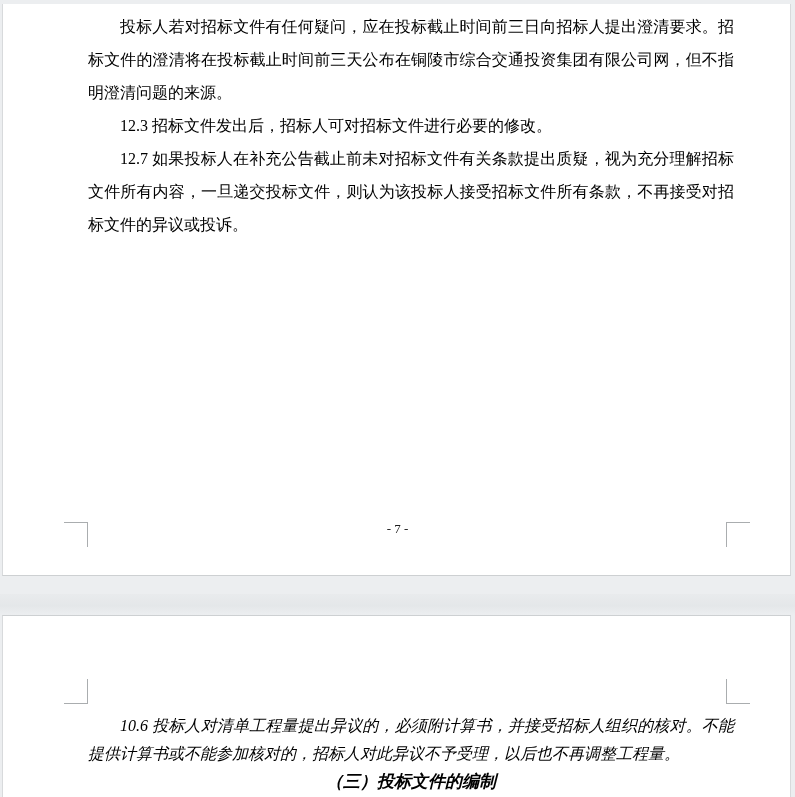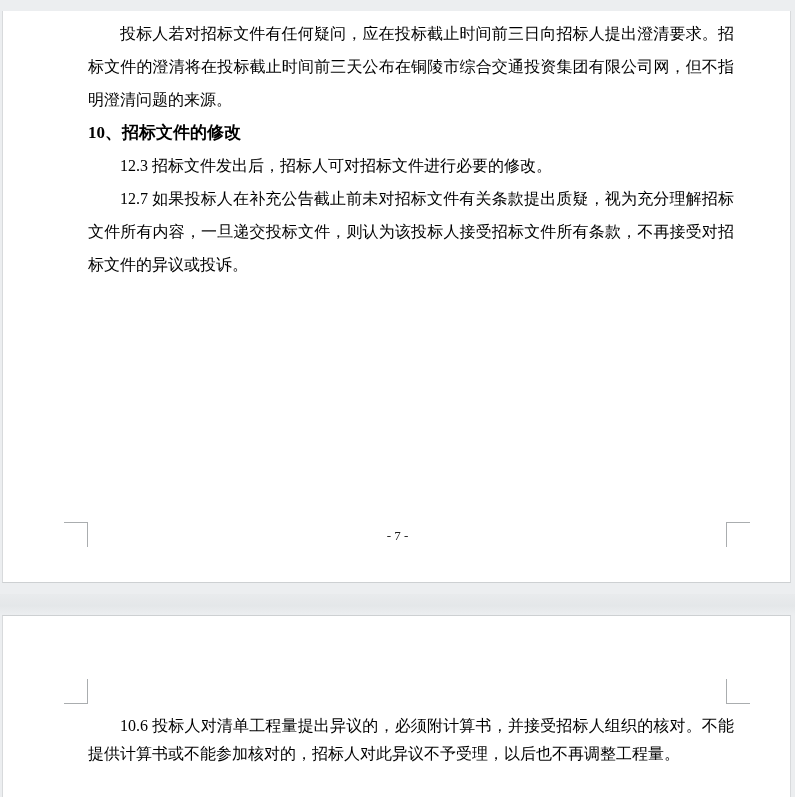--- a/index.html
+++ b/index.html
@@ -18,21 +18,21 @@
   .page {
     position: absolute;
     left: 2px;
     width: 789px;
     background: #ffffff;
     box-sizing: border-box;
     border-left: 1px solid #d8dadc;
     border-right: 1px solid #d8dadc;
   }
   .page-1 {
-    top: 11px;
+    top: 4px;
     height: 572px;
     border-bottom: 1px solid #cdd0d2;
   }
   .page-gap {
     position: absolute;
     left: 0;
     top: 594px;
     width: 795px;
     height: 21px;
     background: linear-gradient(#e9ebed, #e4e7e9 55%, #eceef0);
@@ -52,20 +52,21 @@
     text-align: justify;
   }
   .content-2 {
     position: absolute;
     left: 85px;
     top: 96px; 
     width: 646px;
     font-size: 16px;
     line-height: 28px;
     text-align: justify;
+    font-style: italic;
   }
   .body-para {
     margin: 0;
     text-indent: 2em;
   }
   .doc-heading {
     margin: 0;
     font-size: 17px;
     font-weight: bold;
     text-indent: 0;
@@ -117,33 +118,33 @@
     border-bottom: 1px solid #aaadaf;
     border-left: 1px solid #aaadaf;
   }
 </style>
 </head>
 <body>
 
 <div class="page page-1">
   <div class="content-1">
     <p class="body-para">投标人若对招标文件有任何疑问，应在投标截止时间前三日向招标人提出澄清要求。招标文件的澄清将在投标截止时间前三天公布在铜陵市综合交通投资集团有限公司网，但不指明澄清问题的来源。</p>
-    <p class="doc-heading">10、招标文件的修改</p>
     <p class="body-para">12.3 招标文件发出后，招标人可对招标文件进行必要的修改。</p>
     <p class="body-para">12.7 如果投标人在补充公告截止前未对招标文件有关条款提出质疑，视为充分理解招标文件所有内容，一旦递交投标文件，则认为该投标人接受招标文件所有条款，不再接受对招标文件的异议或投诉。</p>
   </div>
 
   <div class="footer-page-number">- 7 -</div>
 </div>
 
 <div class="corner-mark mark-bottom-left"></div>
 <div class="corner-mark mark-bottom-right"></div>
 
 <div class="page-gap"></div>
 
 <div class="page page-2">
   <div class="content-2">
     <p class="body-para">10.6 投标人对清单工程量提出异议的，必须附计算书，并接受招标人组织的核对。不能提供计算书或不能参加核对的，招标人对此异议不予受理，以后也不再调整工程量。</p>
+    <p class="doc-heading-center">（三）投标文件的编制</p>
   </div>
 </div>
 
 <div class="corner-mark mark-top-left"></div>
 <div class="corner-mark mark-top-right"></div>
 
 </body></html>

